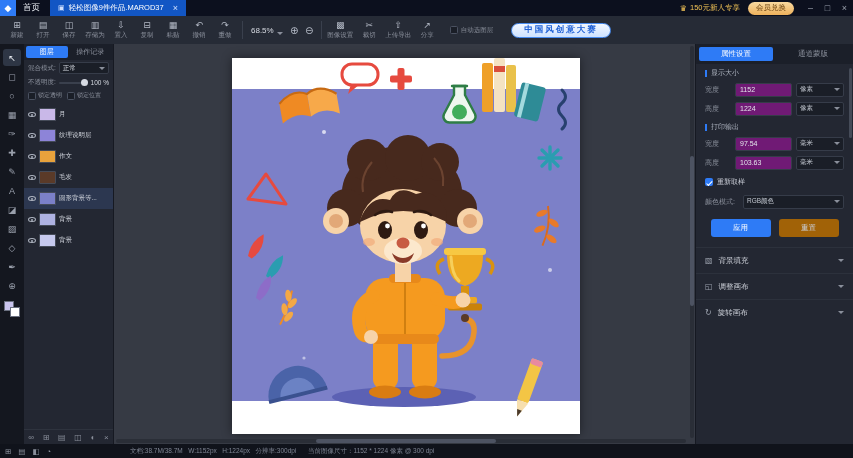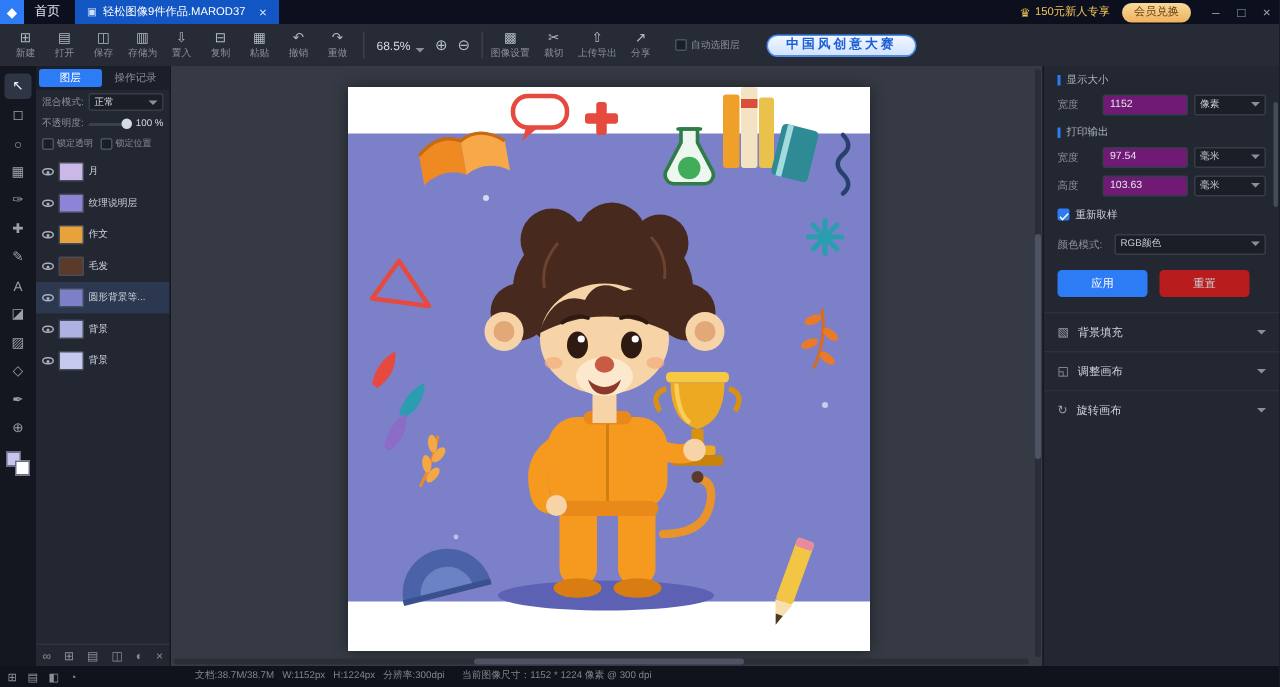--- a/index.html
+++ b/index.html
@@ -83,24 +83,24 @@
   .prtab.active{background:#2e7bf6;color:#fff;}
   .sechead{display:flex;align-items:center;justify-content:space-between;padding:7px 9px 4px;font-size:8px;color:#e2e5ea;flex:none;}
   .grouplab{display:flex;align-items:center;gap:4px;padding:4px 9px 2px;font-size:7px;color:#aab0bc;flex:none;}
   .grouplab::before{content:"";width:2px;height:7px;background:#2e7bf6;}
   .prow{display:flex;align-items:center;gap:4px;padding:2.5px 9px;flex:none;}
   .plab{width:26px;font-size:7px;color:#8a8f9b;flex:none;white-space:nowrap;}
   .pinput{flex:1;min-width:0;height:14px;background:#701a75;border:1px solid #363c49;border-radius:2px;color:#e2e5ea;font-size:7px;padding:0 4px;font-family:inherit;outline:none;}
   .punit{width:48px;flex:none;height:14px;background:#1a1e27;border:1px solid #363c49;border-radius:2px;display:flex;align-items:center;justify-content:space-between;padding:0 3px;font-size:6.5px;color:#c2c7d0;overflow:hidden;white-space:nowrap;}
   .resample{display:flex;align-items:center;gap:4px;padding:5px 9px;font-size:7px;color:#c9cdd6;flex:none;}
   .cmrow .plab{width:34px;}
-  .btnrow{display:flex;gap:8px;padding:8px 9px 10px;flex:none;}
+  .btnrow{display:flex;gap:8px;justify-content:center;padding:8px 9px 10px;flex:none;}
   .btn{width:60px;height:18px;border-radius:3px;display:flex;align-items:center;justify-content:center;font-size:7.5px;}
   .btn.primary{background:#2e7bf6;color:#fff;}
-  .btn.ghost{background:#b91c1c;color:#c9cdd6;}
+  .btn.ghost{background:#a16207;color:#c9cdd6;}
   .csec{display:flex;align-items:center;gap:6px;padding:0 9px;height:26px;border-top:1px solid #2c313c;font-size:7.5px;color:#ced2da;flex:none;}
   .csec .g{font-size:8px;color:#9aa0ac;}
   .csec .sp{flex:1;}
   .prscroll{position:absolute;right:1px;top:24px;width:3px;height:70px;background:#454b58;border-radius:2px;}
 
   
   .statusbar{position:absolute;left:0;top:444px;width:853px;height:14px;background:#10131b;color:#7e8492;font-size:6.5px;z-index:5;}
   .sb-icons{position:absolute;left:5px;top:0;height:14px;display:flex;align-items:center;gap:7px;font-size:7.5px;color:#8a8f9b;}
   .sb-doc{position:absolute;left:130px;top:0;line-height:14px;white-space:pre;}
   .sb-size{position:absolute;left:308px;top:0;line-height:14px;white-space:pre;}
@@ -437,31 +437,43 @@
     </div>
     <div class="vscroll">
         <span class="vthumb"></span>
       </div>
     <div class="hscroll">
         <span class="hthumb"></span>
       </div>
   </div>
 
   <div class="props">
+    <div class="prtabs">
+      <div class="prtab active">属性设置</div>
+      <div class="prtab">通道蒙版</div>
+    </div>
     <div class="grouplab">
         <span>显示大小</span>
       </div>
     <div class="prow">
       <span class="plab">宽度</span>
       <input class="pinput" value="1152" style="">
       <div class="punit">
           <span>像素</span>
           <span class="caret-down"></span>
         </div>
     </div>
+    <div class="prow">
+      <span class="plab">高度</span>
+      <input class="pinput" value="1224" style="">
+      <div class="punit">
+          <span>像素</span>
+          <span class="caret-down"></span>
+        </div>
+    </div>
     <div class="grouplab">
         <span>打印输出</span>
       </div>
     <div class="prow">
       <span class="plab">宽度</span>
       <input class="pinput" value="97.54" style="">
       <div class="punit">
           <span>毫米</span>
           <span class="caret-down"></span>
         </div>

